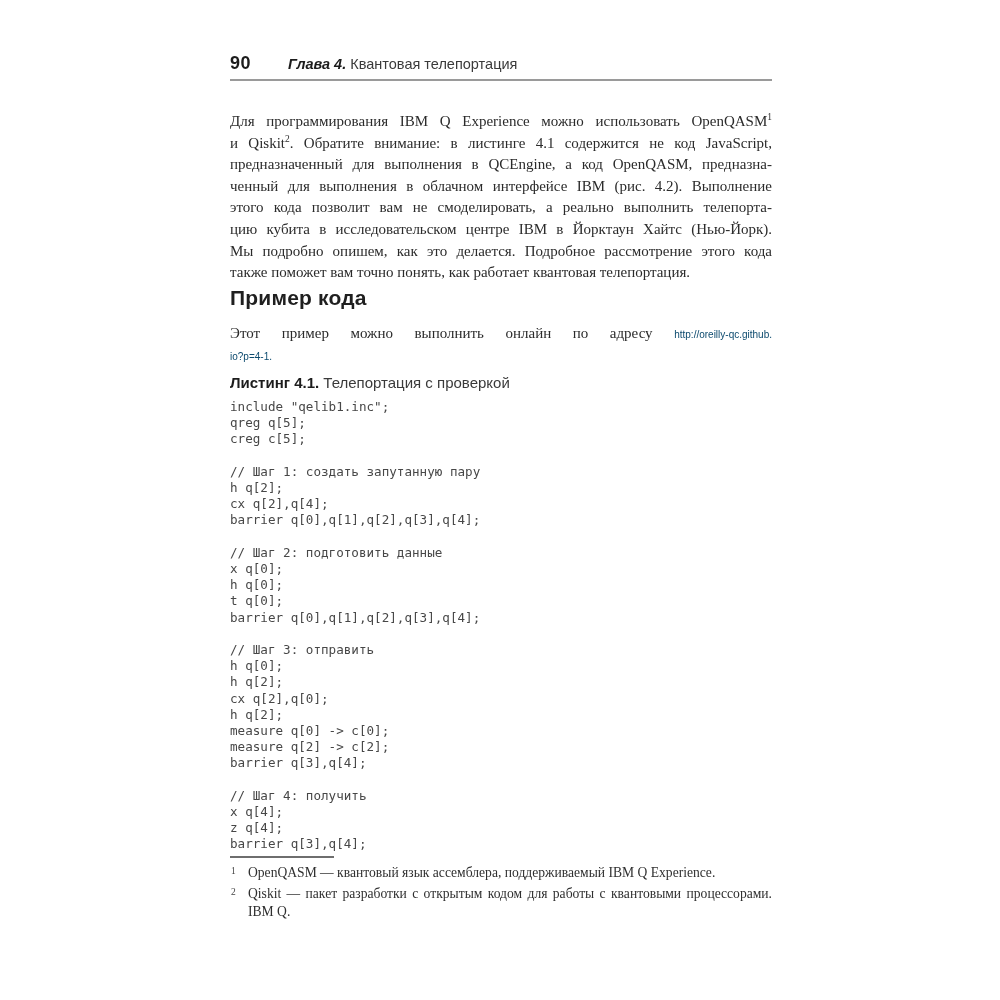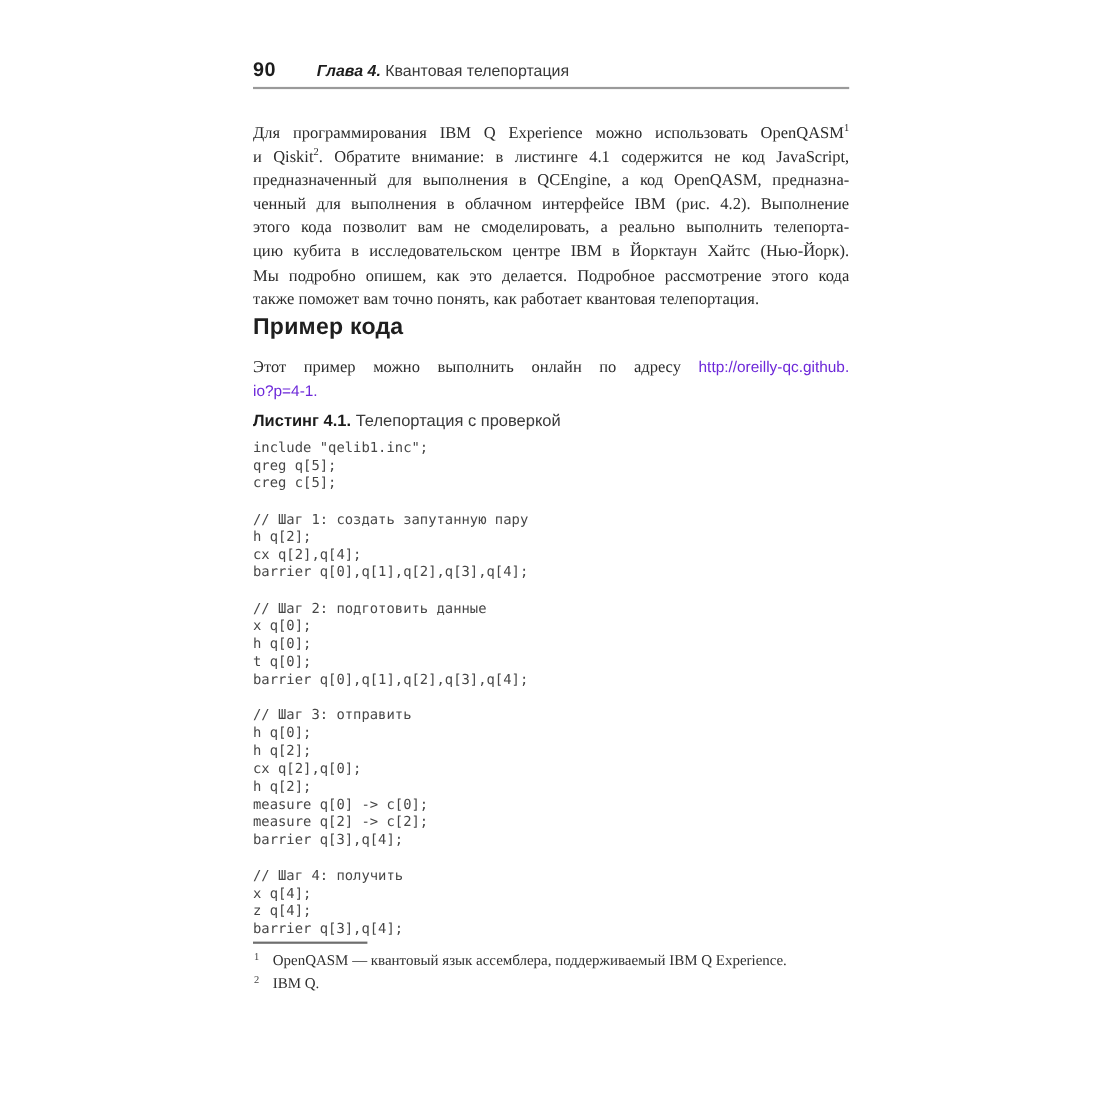--- a/index.html
+++ b/index.html
@@ -39,21 +39,21 @@
 
   
   .section-heading{
     position:absolute;top:286px;left:0;
     font-family:"Liberation Sans", sans-serif;
     font-size:21px;font-weight:bold;color:#1f1f1f;
     letter-spacing:0.2px;
   }
 
   .example{top:323px;}
-  .urlfont{font-family:"Liberation Sans", sans-serif;font-size:14px;color:#6d28d9;}
+  .urlfont{font-family:"Liberation Sans", sans-serif;font-size:10px;color:#0c4a6e;}
 
   
   .listing-caption{
     position:absolute;top:374px;left:0;
     font-family:"Liberation Sans", sans-serif;
     font-size:15px;color:#3a3a3a;
   }
   .listing-caption b{color:#1c1c1c;}
 
   
@@ -139,18 +139,19 @@
 barrier q[3],q[4];</pre>
 
     <div class="footnotes">
       <div class="footnote-rule"></div>
       <div class="footnote">
         <span class="fn-marker">1</span>
         <span>OpenQASM — квантовый язык ассемблера, поддерживаемый IBM Q Experience.</span>
       </div>
       <div class="footnote">
         <span class="fn-marker">2</span>
+        <div class="fn-just">Qiskit — пакет разработки с открытым кодом для работы с квантовыми процессорами.</div>
         <div>IBM Q.</div>
       </div>
     </div>
 
   </div>
 </div>
 
 </body></html>

